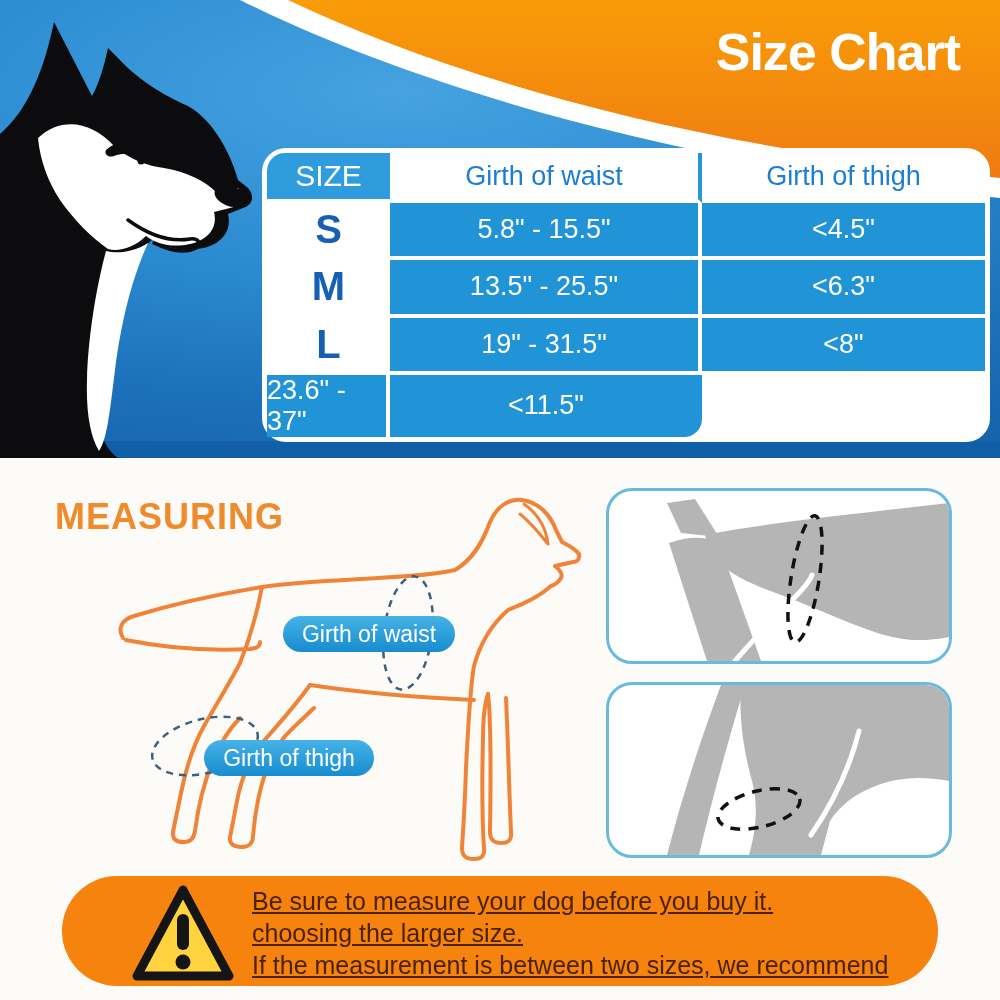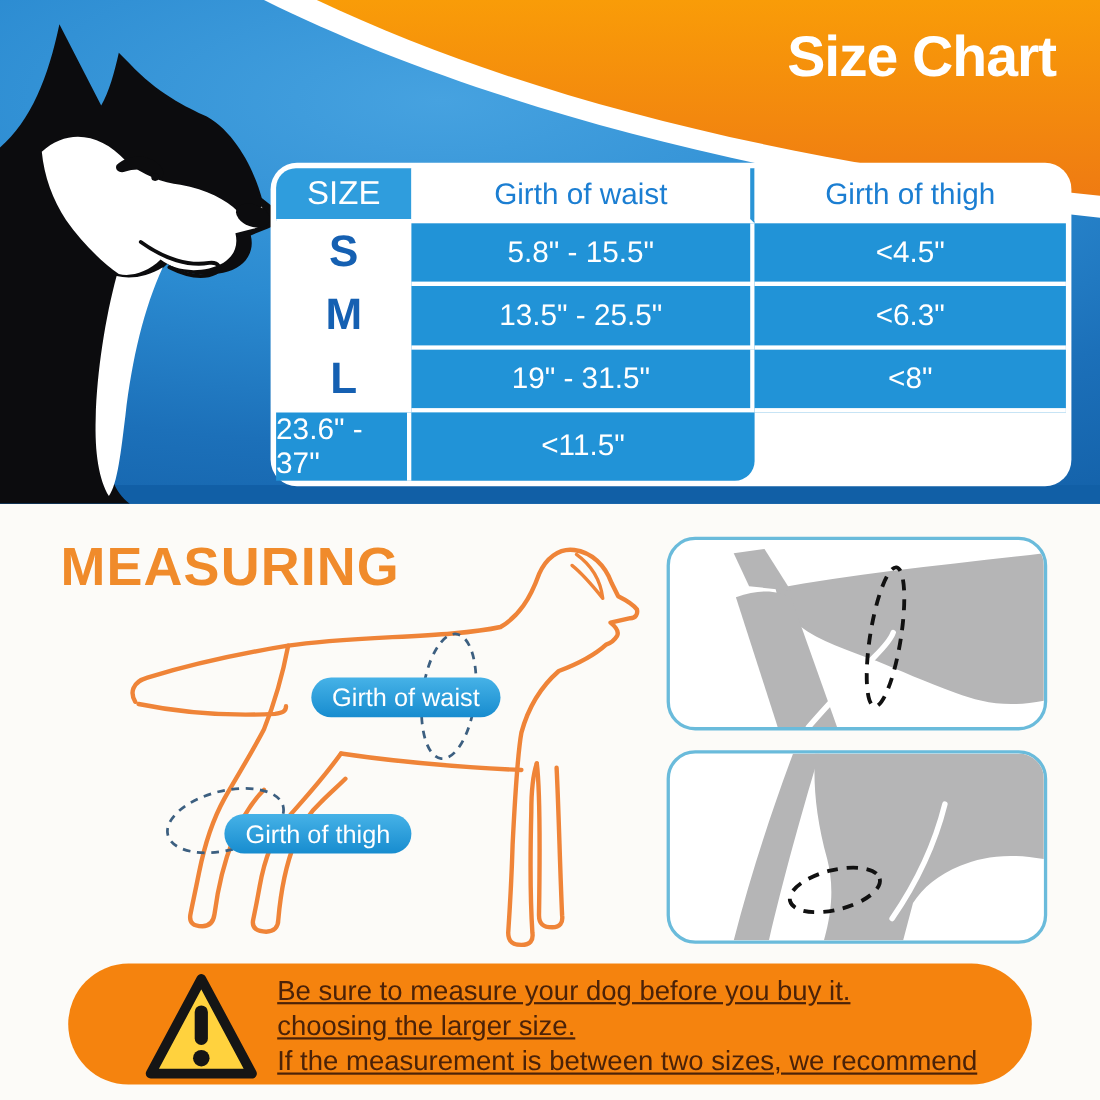--- a/index.html
+++ b/index.html
@@ -9,39 +9,39 @@
   .blue-hero{position:absolute;left:0;top:0;width:1000px;height:458px;
     background:radial-gradient(120% 95% at 40% 20%, #46a2e0 0%, #2b8bd1 42%, #1c70b9 72%, #1360a8 100%);}
   .blue-hero-strip{position:absolute;left:0;top:441px;width:1000px;height:17px;background:#115fa6;}
   .swoosh{position:absolute;left:0;top:0;width:1000px;height:210px;}
   .page-title{position:absolute;top:22px;right:40px;font-size:52px;font-weight:bold;
     color:#ffffff;letter-spacing:-1px;white-space:nowrap;}
 
   .husky{position:absolute;left:0;top:8px;width:255px;height:450px;}
 
   
-  .size-table{position:absolute;left:246px;top:148px;width:728px;height:294px;background:#ffffff;
+  .size-table{position:absolute;left:262px;top:148px;width:728px;height:294px;background:#ffffff;
     border-radius:24px;padding:5px;display:grid;grid-template-columns:123px 312px 1fr;
     grid-template-rows:50px 1fr 1fr 1fr 1fr;box-sizing:border-box;}
   .cell{display:flex;align-items:center;justify-content:center;box-sizing:border-box;}
   .h-size{background:#2f9ddd;color:#fff;font-size:30px;border-radius:18px 0 0 0;
     border-bottom:4px solid #fff;}
   .h-col{background:#fff;color:#1b7ed2;font-size:27px;border-bottom:4px solid #fff;}
   .h-div{border-right:4px solid #2994d6;}
   .h-last{border-radius:0 18px 0 0;}
   .r-label{background:#fff;color:#1560b2;font-weight:bold;font-size:40px;border-bottom:4px solid #fff;}
   .r-val{background:#2193d7;color:#fff;font-size:27px;border-bottom:4px solid #fff;}
   .v-div{border-right:4px solid #fff;}
   .last-row{border-bottom:none;}
   .bl{border-radius:0 0 0 18px;}
   .br{border-radius:0 0 18px 0;}
 
   
   .mg-heading{position:absolute;left:55px;top:494px;color:#f08b2b;font-weight:800;
-    font-size:49px;line-height:45px;letter-spacing:1px;}
+    font-size:36px;line-height:45px;letter-spacing:1px;}
   .dog-outline{position:absolute;left:110px;top:488px;width:480px;height:392px;}
   .pill{position:absolute;height:36px;border-radius:18px;display:flex;align-items:center;
     justify-content:center;color:#fff;font-size:23px;
     background:linear-gradient(180deg,#46b2e7 0%,#178ccf 100%);}
   .pill-waist{left:283px;top:616px;width:172px;}
   .pill-thigh{left:204px;top:740px;width:170px;}
 
   
   .photo-panel{position:absolute;left:606px;width:346px;height:176px;background:#ffffff;
     border:3px solid #6abbdb;border-radius:26px;box-sizing:border-box;overflow:hidden;}

